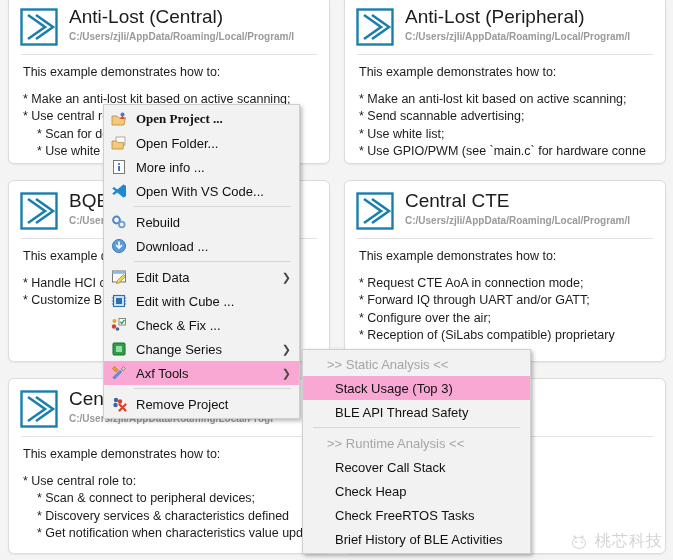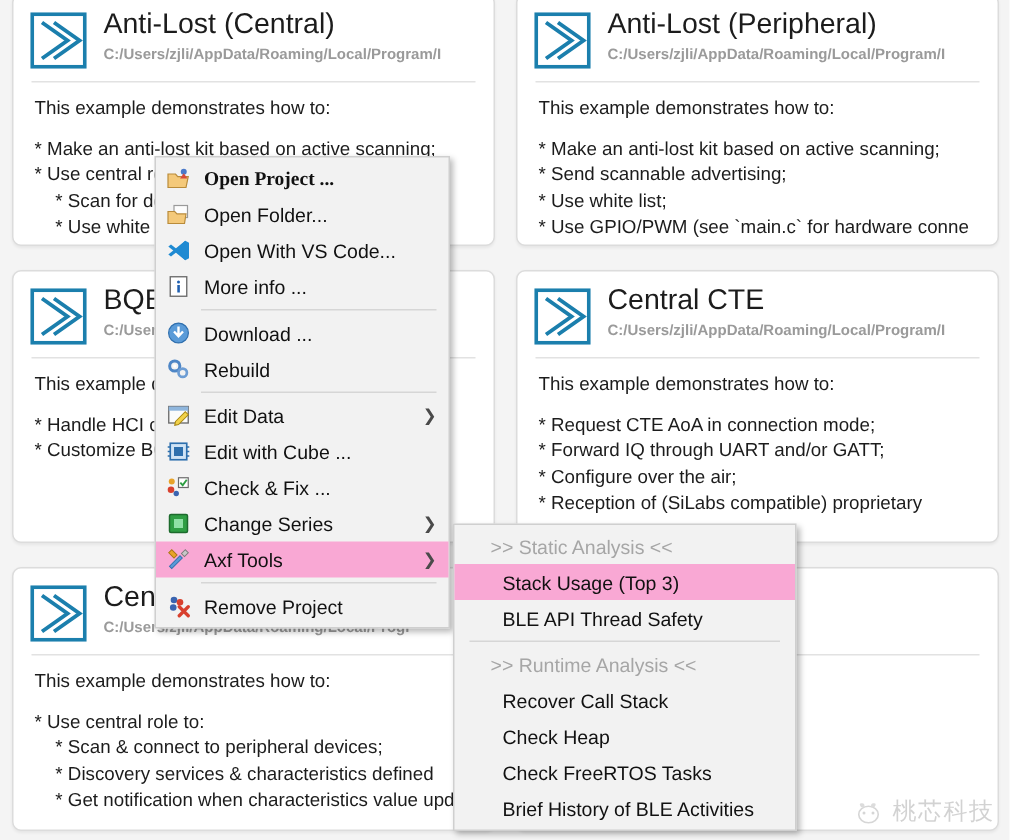--- a/index.html
+++ b/index.html
@@ -274,49 +274,49 @@
       </div>
       <div class="mi">
         <svg class="mi-icon" viewBox="0 0 16 16">
           <rect x="5" y="2" width="9" height="8" fill="#fdfdfd" stroke="#9a9a9a" stroke-width="0.8"></rect>
           <path d="M1 6 L5.5 6 L7 7.6 L13 7.6 L12 14 L1 14 Z" fill="#f4c97a" stroke="#b98b3a" stroke-width="0.8"></path>
         </svg>
         <span>Open Folder...</span>
       </div>
       <div class="mi">
         <svg class="mi-icon" viewBox="0 0 16 16">
+          <rect x="2.5" y="1.5" width="11" height="13" fill="#ffffff" stroke="#6b6b6b" stroke-width="0.9"></rect>
+          <circle cx="8" cy="5" r="1" fill="#1f5fb0"></circle>
+          <rect x="7.2" y="7" width="1.7" height="5" fill="#1f5fb0"></rect>
+        </svg>
+        <span>More info ...</span>
+      </div>
+      <div class="mi">
+        <svg class="mi-icon" viewBox="0 0 16 16">
           <path d="M12.5 1.5 L15 2.8 L15 13.2 L12.5 14.5 L5.5 8 Z" fill="#1f8ad2"></path>
           <path d="M1.2 5.4 L3 4 L12.5 11.5 L12.5 14.5 Z" fill="#1f8ad2"></path>
           <path d="M1.2 10.6 L3 12 L12.5 4.5 L12.5 1.5 Z" fill="#1f8ad2"></path>
         </svg>
         <span>Open With VS Code...</span>
       </div>
-      <div class="mi">
-        <svg class="mi-icon" viewBox="0 0 16 16">
-          <rect x="2.5" y="1.5" width="11" height="13" fill="#ffffff" stroke="#6b6b6b" stroke-width="0.9"></rect>
-          <circle cx="8" cy="5" r="1" fill="#1f5fb0"></circle>
-          <rect x="7.2" y="7" width="1.7" height="5" fill="#1f5fb0"></rect>
-        </svg>
-        <span>More info ...</span>
-      </div>
       <div class="msep"></div>
-      <div class="mi">
-        <svg class="mi-icon" viewBox="0 0 16 16">
-          <circle cx="8" cy="8" r="6.6" fill="#5a9bd8" stroke="#2f6fae" stroke-width="0.8"></circle>
-          <path d="M8 3.6 L8 9.6 M5 7 L8 10.2 L11 7" fill="none" stroke="#ffffff" stroke-width="1.6"></path>
-        </svg>
-        <span>Download ...</span>
-      </div>
       <div class="mi">
         <svg class="mi-icon" viewBox="0 0 16 16">
           <circle cx="5.5" cy="6" r="3.4" fill="none" stroke="#4e86c6" stroke-width="2"></circle>
           <circle cx="10.8" cy="10.5" r="2.8" fill="none" stroke="#6d9dd4" stroke-width="1.8"></circle>
           <circle cx="5.5" cy="6" r="1.1" fill="#ffffff"></circle>
         </svg>
         <span>Rebuild</span>
+      </div>
+      <div class="mi">
+        <svg class="mi-icon" viewBox="0 0 16 16">
+          <circle cx="8" cy="8" r="6.6" fill="#5a9bd8" stroke="#2f6fae" stroke-width="0.8"></circle>
+          <path d="M8 3.6 L8 9.6 M5 7 L8 10.2 L11 7" fill="none" stroke="#ffffff" stroke-width="1.6"></path>
+        </svg>
+        <span>Download ...</span>
       </div>
       <div class="msep"></div>
       <div class="mi">
         <svg class="mi-icon" viewBox="0 0 16 16">
           <rect x="1.5" y="2" width="13" height="11" fill="#fbfbfb" stroke="#6b6b6b" stroke-width="0.9"></rect>
           <rect x="1.5" y="2" width="13" height="2.8" fill="#8fb6dd"></rect>
           <path d="M6 12 L12.5 5.5 L14.5 7.5 L8 14 L5.5 14.5 Z" fill="#f2d24a" stroke="#a8860f" stroke-width="0.7"></path>
         </svg>
         <span>Edit Data</span>
         <span class="mi-arrow">❯</span>

